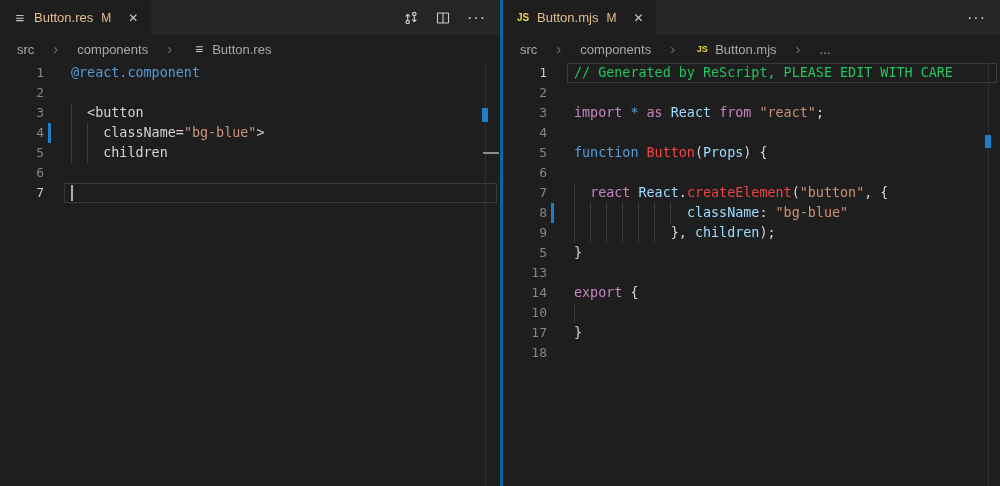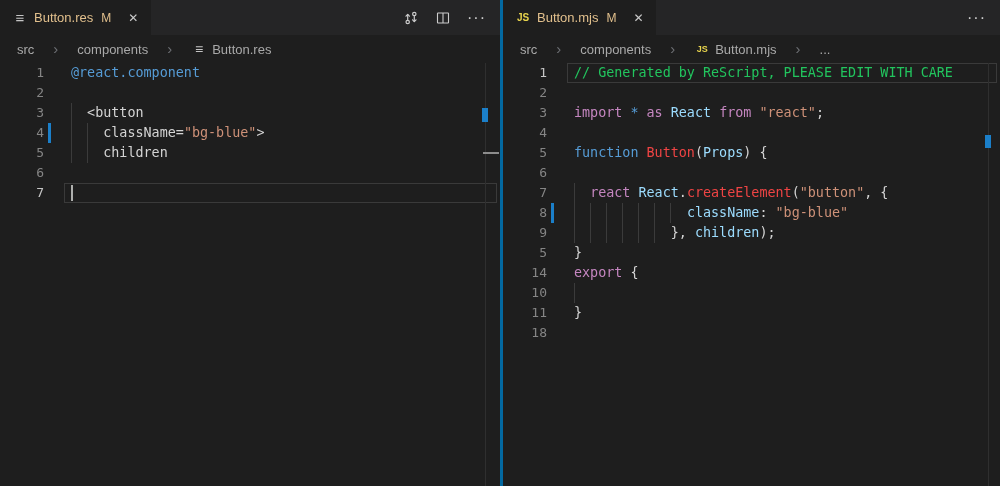--- a/index.html
+++ b/index.html
@@ -158,22 +158,23 @@
         <div class="line"><div class="line-hl"></div><span class="num active">1</span><div class="code-content"><span class="com">// Generated by ReScript, PLEASE EDIT WITH CARE</span></div></div>
         <div class="line"><span class="num">2</span><div class="code-content"></div></div>
         <div class="line"><span class="num">3</span><div class="code-content"><span class="kw1">import</span><span class="pln"> </span><span class="kw2">*</span><span class="pln"> </span><span class="kw1">as</span><span class="pln"> </span><span class="vr">React</span><span class="pln"> </span><span class="kw1">from</span><span class="pln"> </span><span class="str">"react"</span><span class="pln">;</span></div></div>
         <div class="line"><span class="num">4</span><div class="code-content"></div></div>
         <div class="line"><span class="num">5</span><div class="code-content"><span class="kw2">function</span><span class="pln"> </span><span class="fn">Button</span><span class="pln">(</span><span class="vr">Props</span><span class="pln">) {</span></div></div>
         <div class="line"><span class="num">6</span></div>
         <div class="line"><span class="num">7</span><div class="code-content"><span class="guide" style="left: 0px;"></span><span class="pln">  </span><span class="kw1">react</span><span class="pln"> </span><span class="vr">React</span><span class="pln">.</span><span class="fn">createElement</span><span class="pln">(</span><span class="str">"button"</span><span class="pln">, {</span></div></div>
         <div class="line"><span class="num">8</span><div class="gutter-marker"></div><div class="code-content"><span class="guide" style="left: 0px;"></span><span class="guide" style="left: 16.08px;"></span><span class="guide" style="left: 32.16px;"></span><span class="guide" style="left: 48.24px;"></span><span class="guide" style="left: 64.32px;"></span><span class="guide" style="left: 80.4px;"></span><span class="guide" style="left: 96.48px;"></span><span class="pln">              </span><span class="vr">className</span><span class="pln">: </span><span class="str">"bg-blue"</span></div></div>
         <div class="line"><span class="num">9</span><div class="code-content"><span class="guide" style="left: 0px;"></span><span class="guide" style="left: 16.08px;"></span><span class="guide" style="left: 32.16px;"></span><span class="guide" style="left: 48.24px;"></span><span class="guide" style="left: 64.32px;"></span><span class="guide" style="left: 80.4px;"></span><span class="pln">            }, </span><span class="vr">children</span><span class="pln">);</span></div></div>
         <div class="line"><span class="num">5</span><div class="code-content"><span class="pln">}</span></div></div>
+        <div class="line"><span class="num">13</span><div class="code-content"></div></div>
         <div class="line"><span class="num">14</span><div class="code-content"><span class="kw1">export</span><span class="pln"> {</span></div></div>
         <div class="line"><span class="num">10</span><div class="code-content"><span class="guide" style="left: 0px;"></span></div></div>
-        <div class="line"><span class="num">11</span><div class="code-content"><span class="pln">}</span></div></div>
+        <div class="line"><span class="num">17</span><div class="code-content"><span class="pln">}</span></div></div>
         <div class="line"><span class="num">18</span></div>
         <div class="ruler-border"></div>
         <div class="ruler-modified" style="top: 72px; height: 13px;"></div>
       </div>
   </div>
 
 </div>
 
 </body></html>

